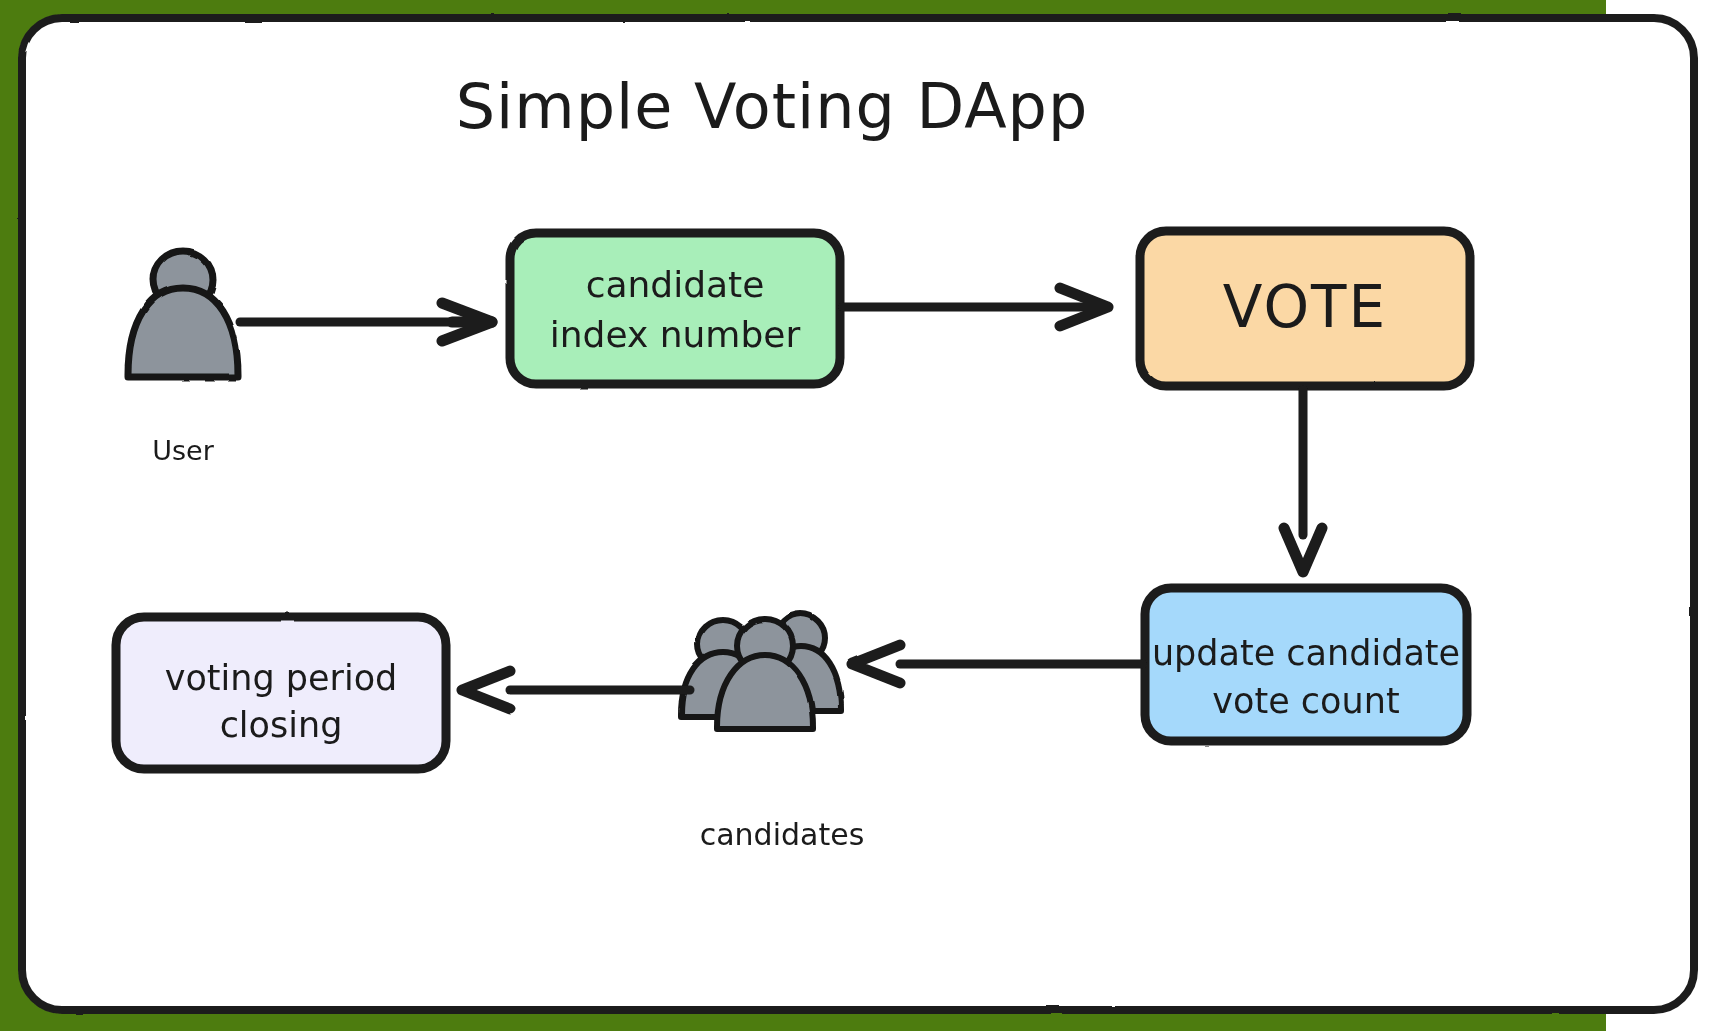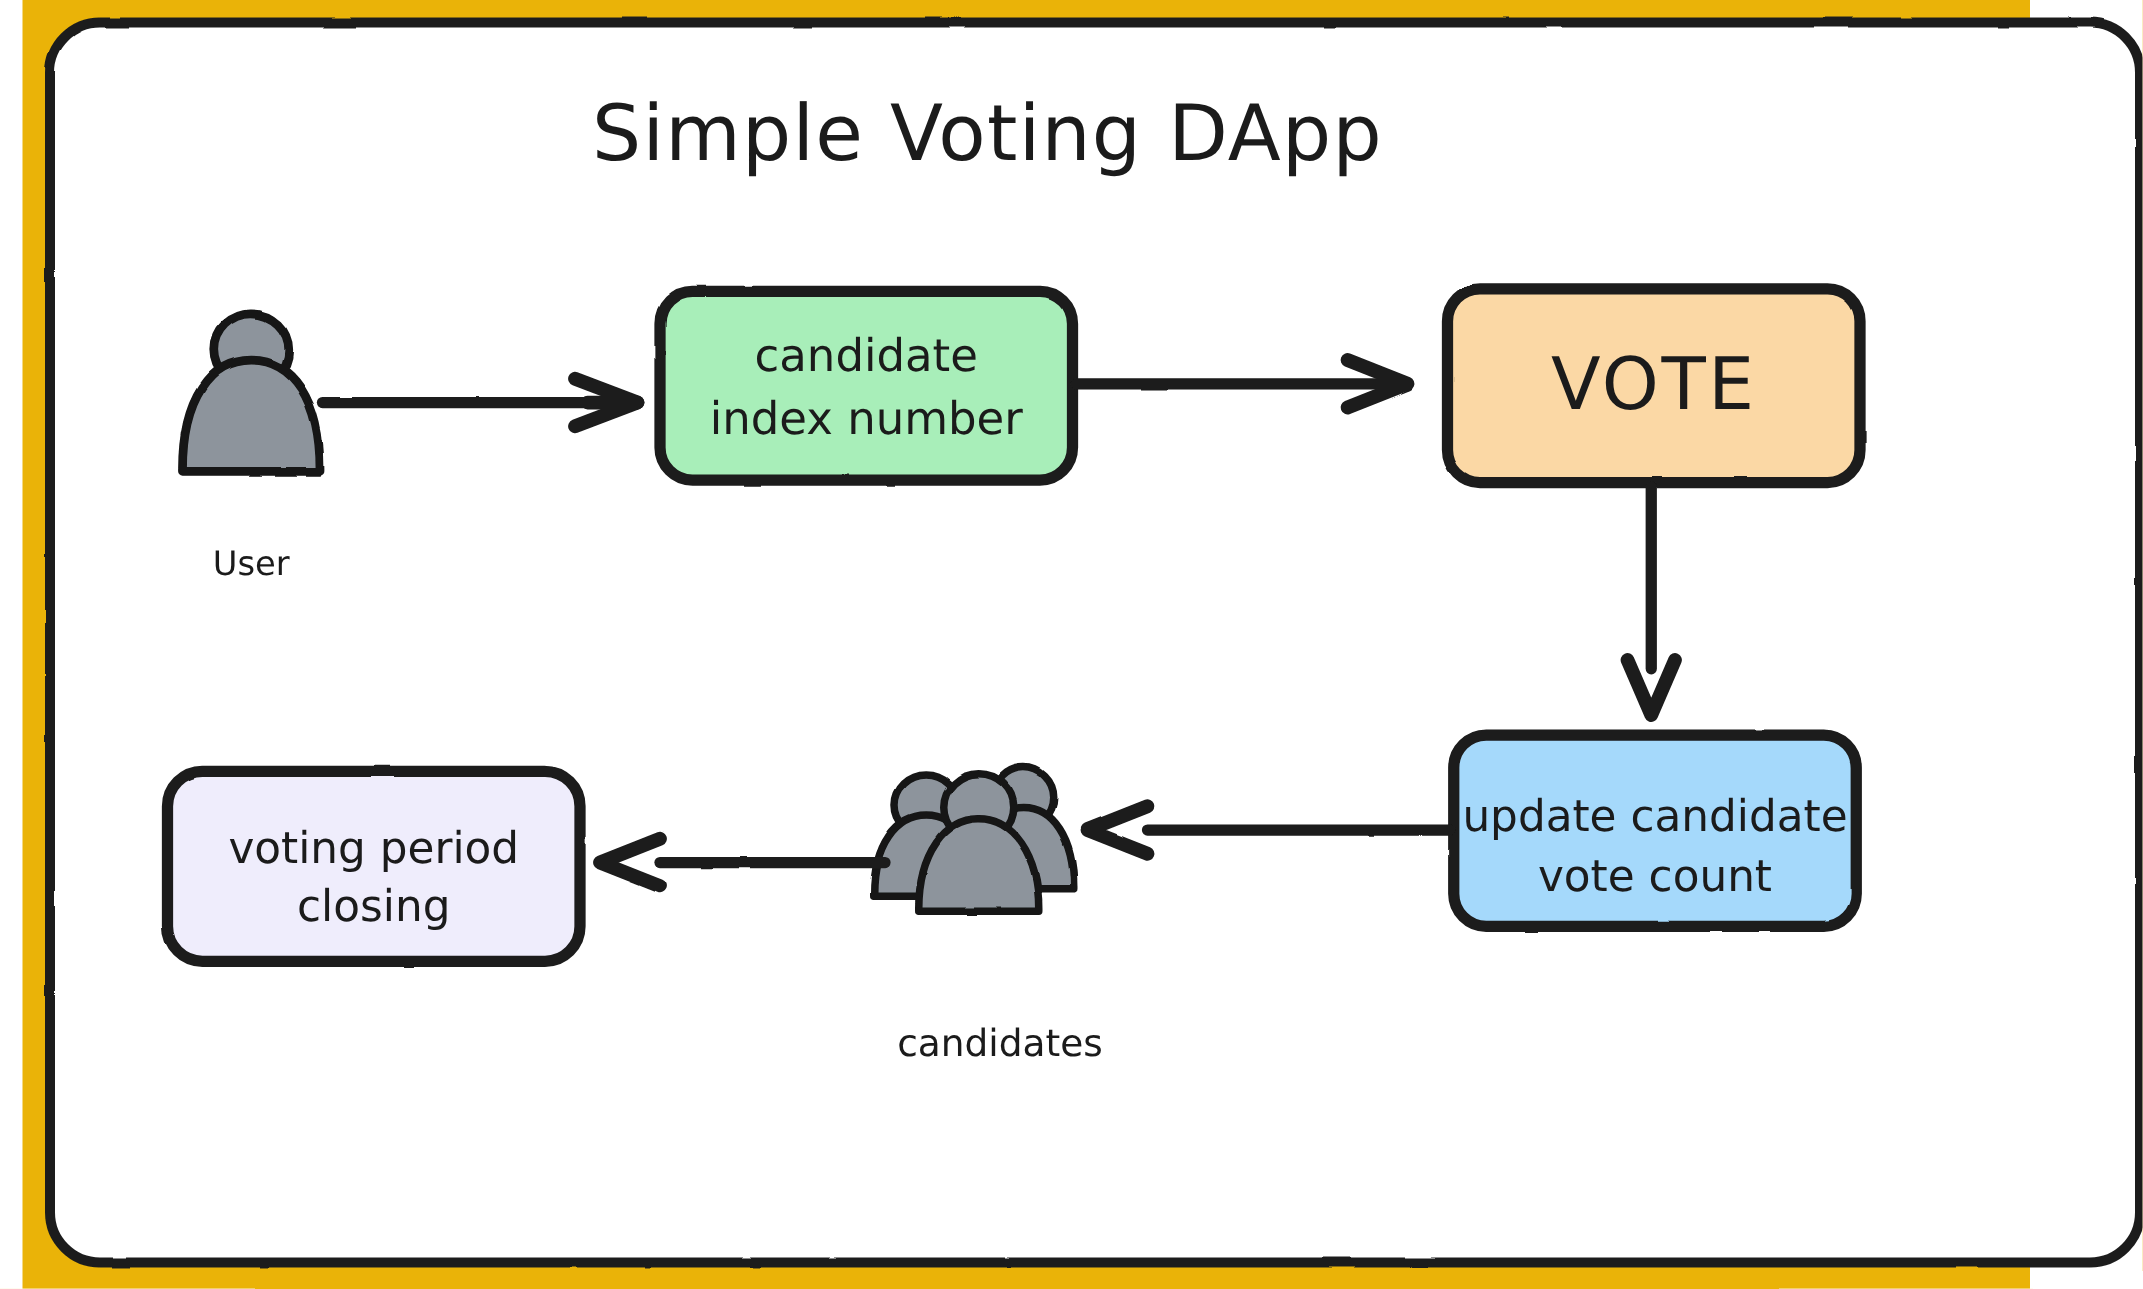--- a/index.html
+++ b/index.html
@@ -10,22 +10,21 @@
   body {
     width: 1714px;
     height: 1031px;
     font-family: "DejaVu Sans", sans-serif;
     overflow: hidden;
   }
   #canvas {
     position: relative;
     width: 1606px;
     height: 1031px;
-    background: #eab308;
-    margin-left: 18px;
+    background: #4d7c0f;
   }
   #svg-root {
     position: absolute;
     left: 0;
     top: 0;
     width: 1714px;
     height: 1031px;
   }
   .hand-text {
     font-family: "DejaVu Sans", sans-serif;

